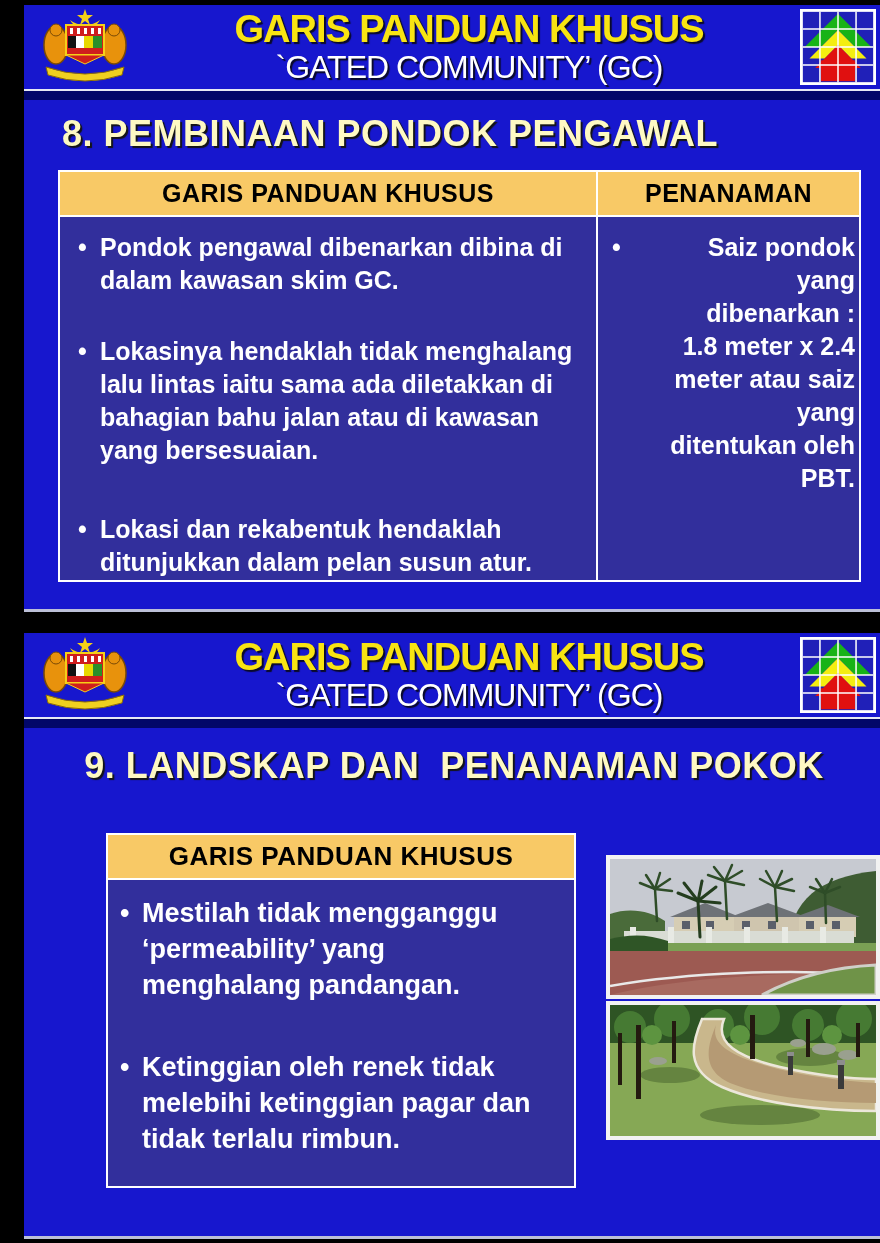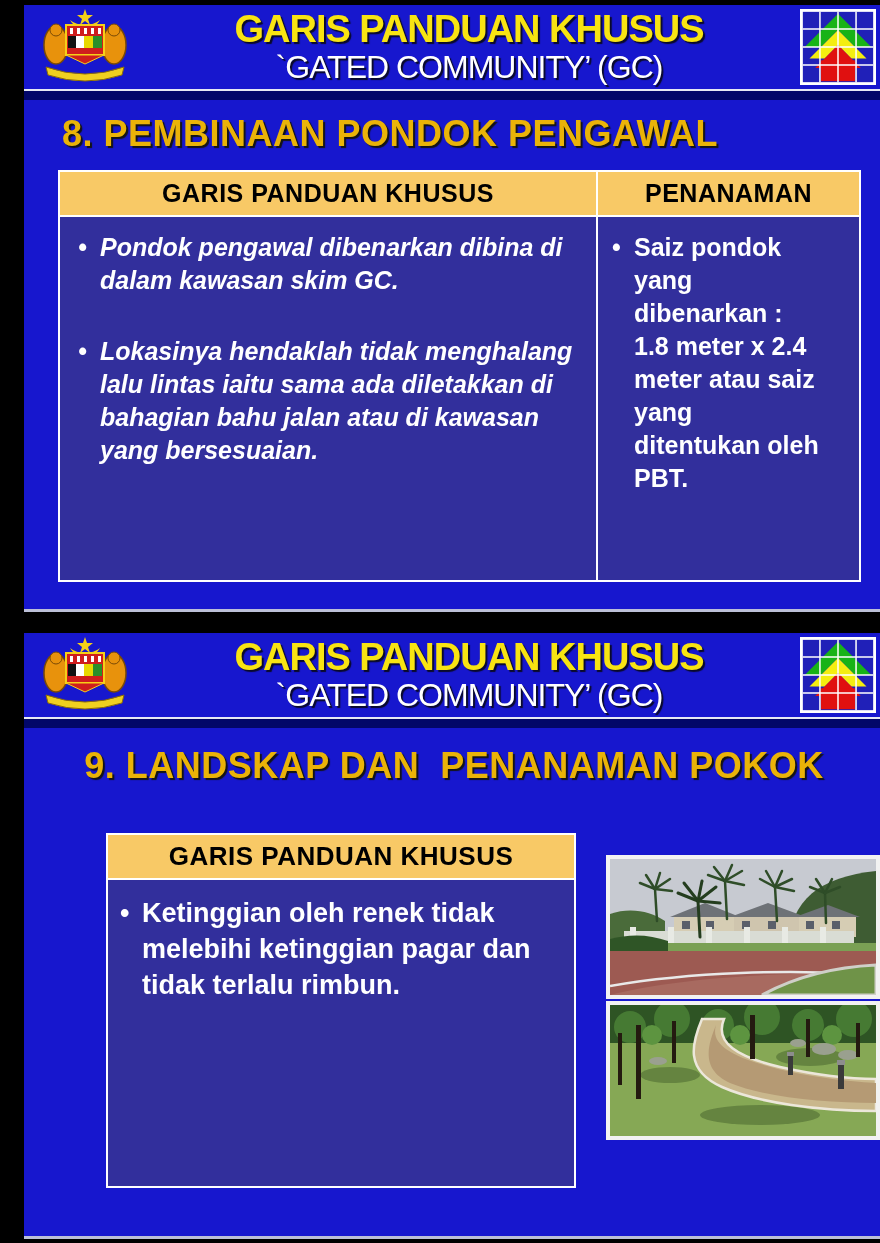--- a/index.html
+++ b/index.html
@@ -14,42 +14,42 @@
                 border-bottom:2px solid #e6e9f4;}
   .navy-rule{height:9px;background:#020769;}
   .crest{width:106px;height:80px;flex:0 0 auto;}
   .titles{flex:1;text-align:center;line-height:1.08;}
   .title-l1{font-size:38px;font-weight:bold;color:#f8e412;letter-spacing:-1px;
             text-shadow:2px 2px 1px #0a0a2a;}
   .title-l2{font-size:32px;font-weight:normal;color:#ffffff;letter-spacing:-1px;
             text-shadow:2px 2px 1px #0a0a2a;}
   .kpkt{width:76px;height:76px;flex:0 0 auto;}
 
-  .section-title{margin:0;font-weight:bold;color:#eab308;font-size:36px;letter-spacing:.5px;
+  .section-title{margin:0;font-weight:bold;color:#fef9c3;font-size:36px;letter-spacing:.5px;
                  text-shadow:2px 2px 1px #141414;white-space:pre-wrap;}
   .st8{position:absolute;left:38px;top:108px;}
   .st9{position:absolute;left:0;right:0;top:112px;text-align:center;}
 
   
   .gtable{position:absolute;left:34px;top:165px;width:803px;border:2px solid #ffffff;
           box-sizing:border-box;background:#322f9c;}
   .thead{display:flex;background:#f8c966;color:#000;font-weight:bold;text-align:center;
          border-bottom:2px solid #fff;}
   .th{padding:7px 0;font-size:25px;letter-spacing:.5px;}
   .th-l{width:538px;border-right:2px solid #fff;box-sizing:border-box;}
   .th-r{flex:1;}
   .tbody{display:flex;color:#fff;font-weight:bold;height:363px;}
   .td{box-sizing:border-box;}
   .td-l{width:538px;border-right:2px solid #fff;padding:14px 8px 0 10px;font-size:25px;line-height:1.32;}
-  .td-r{flex:1;padding:14px 4px 0 6px;font-size:25px;line-height:1.32;}
+  .td-r{flex:1;padding:14px 4px 0 6px;font-size:25px;line-height:1.32;text-align:right;}
 
   ul.bullets{list-style:none;margin:0;padding:0;}
   ul.bullets li{position:relative;padding-left:30px;}
   ul.bullets li::before{content:"\2022";position:absolute;left:8px;top:0;}
-  .td-l li{margin-bottom:38px;font-style:italic;}
+  .td-l li{margin-bottom:38px;}
   .td-l li:nth-child(2){margin-bottom:46px;}
   .pre{white-space:pre-line;}
 
   
   .gbox{position:absolute;left:82px;top:200px;width:470px;border:2px solid #ffffff;
         box-sizing:border-box;background:#322f9c;}
   .gbox .bhead{background:#f8c966;color:#000;font-weight:bold;text-align:center;
                font-size:26px;padding:6px 0;border-bottom:2px solid #fff;letter-spacing:.5px;}
   .gbox .bbody{color:#fff;font-weight:bold;font-size:27px;line-height:1.33;height:306px;
                padding:16px 26px 0 4px;box-sizing:border-box;}
@@ -124,20 +124,21 @@
     <div class="gtable">
       <div class="thead">
         <div class="th th-l">GARIS PANDUAN KHUSUS</div>
         <div class="th th-r">PENANAMAN</div>
       </div>
       <div class="tbody">
         <div class="td td-l">
           <ul class="bullets">
             <li>Pondok pengawal dibenarkan dibina di dalam kawasan skim GC.</li>
             <li>Lokasinya hendaklah tidak menghalang lalu lintas iaitu sama ada diletakkan di bahagian bahu jalan atau di kawasan yang bersesuaian.</li>
+            <li>Lokasi dan rekabentuk hendaklah ditunjukkan dalam pelan susun atur.</li>
           </ul>
         </div>
         <div class="td td-r">
           <ul class="bullets">
             <li class="pre">Saiz pondok
 yang
 dibenarkan :
 1.8 meter x 2.4
 meter atau saiz
 yang
@@ -200,20 +201,21 @@
       </div>
     </header>
     <div class="navy-rule"></div>
 
     <h2 class="section-title st9">9. LANDSKAP DAN  PENANAMAN POKOK</h2>
 
     <div class="gbox">
       <div class="bhead">GARIS PANDUAN KHUSUS</div>
       <div class="bbody">
         <ul class="bullets">
+          <li>Mestilah tidak mengganggu ‘permeability’ yang menghalang pandangan.</li>
           <li>Ketinggian oleh renek tidak melebihi ketinggian pagar dan tidak terlalu rimbun.</li>
         </ul>
       </div>
     </div>
 
     <div class="photos">
       <div class="photo">
         <svg viewBox="0 0 266 136" height="136" preserveAspectRatio="none">
           <rect width="266" height="92" fill="#c7cad1"></rect>
           <path d="M178,90 C180,40 210,18 266,12 L266,92 Z" fill="#3e5c33"></path>

